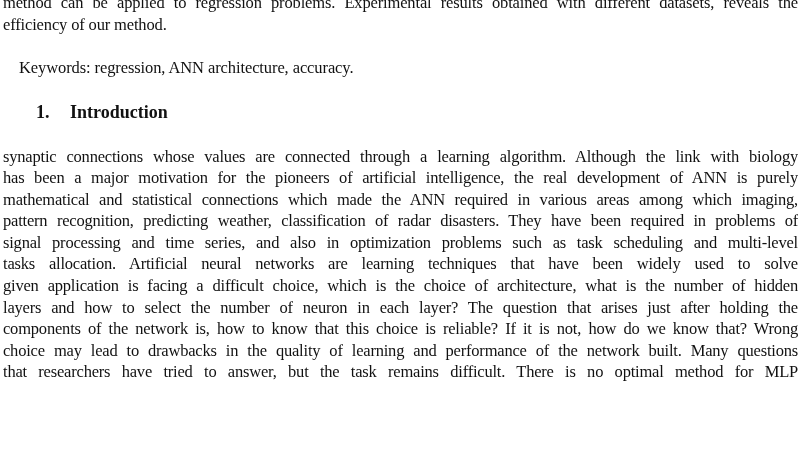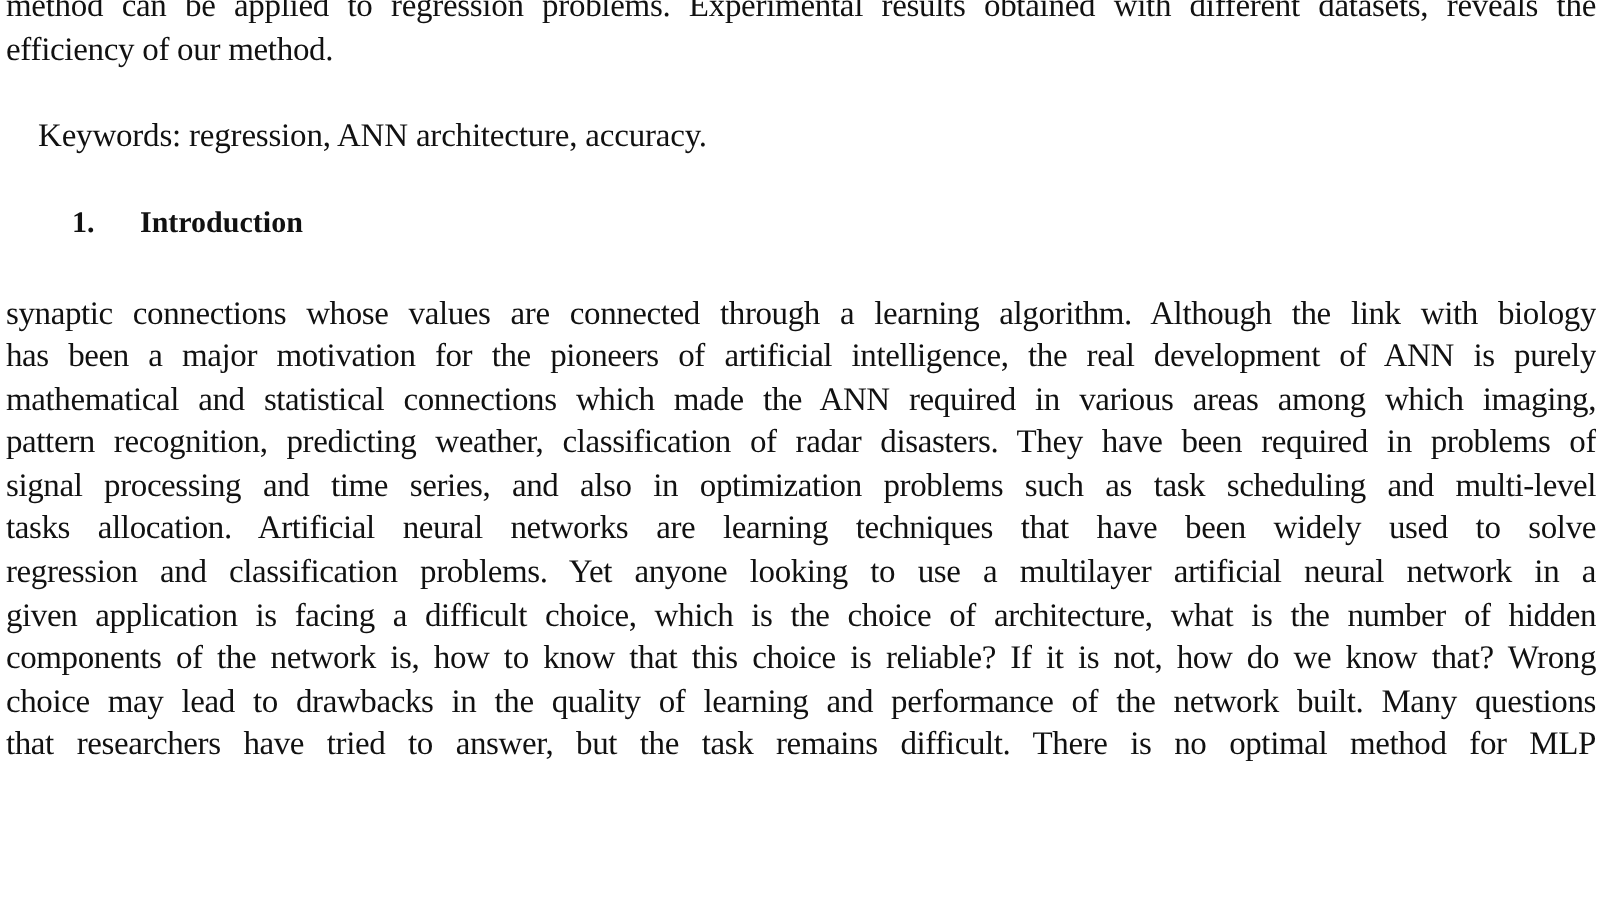--- a/index.html
+++ b/index.html
@@ -31,21 +31,21 @@
   }
   .abstract-tail .line { display: block; white-space: nowrap; }
   .keywords {
     font-size: 16.5px;
     line-height: 21.5px;
     margin: 22px 0 0 16px;
     letter-spacing: -0.1px;
   }
   .section-heading {
     font-weight: bold;
-    font-size: 15px;
+    font-size: 18px;
     margin: 22px 0 0 33px;
     line-height: 22px;
   }
   .section-heading .num { display: inline-block; width: 34px; }
   .body-text {
     margin: 23px 0 0 0;
     font-size: 16.5px;
     line-height: 21.6px;
   }
   .body-text .line {
@@ -73,20 +73,20 @@
     <span class="num">1.</span><span>Introduction</span>
   </h2>
 
   <div class="body-text">
     <span class="line">synaptic connections whose values are connected  through a learning algorithm. Although the link with biology</span>
     <span class="line">has been a major motivation for the pioneers of artificial intelligence, the real development of ANN is purely</span>
     <span class="line">mathematical and statistical connections which made the ANN required in various areas among which imaging,</span>
     <span class="line">pattern recognition, predicting weather, classification of radar disasters. They have been required in problems of</span>
     <span class="line">signal processing and time series, and also in optimization problems such as task  scheduling and multi-level</span>
     <span class="line">tasks allocation. Artificial neural networks are learning techniques that  have been widely used to solve</span>
-    <span class="line">regression and classification problems. Yet anyone looking to use a multilayer artificial neural network in a</span>
     <span class="line">given application is facing a difficult choice, which is the choice of architecture, what is the number of hidden</span>
+    <span class="line">layers and how to select the number of neuron in each layer? The question that arises just after holding the</span>
     <span class="line">components of the network is, how to know that this choice is reliable? If it is not, how do we know that? Wrong</span>
     <span class="line">choice may  lead to drawbacks in the quality of learning and performance of the network built. Many questions</span>
     <span class="line">that researchers have tried to answer, but the task remains difficult. There is no optimal method for MLP</span>
 
   </div>
 </div>
 
 </body></html>

